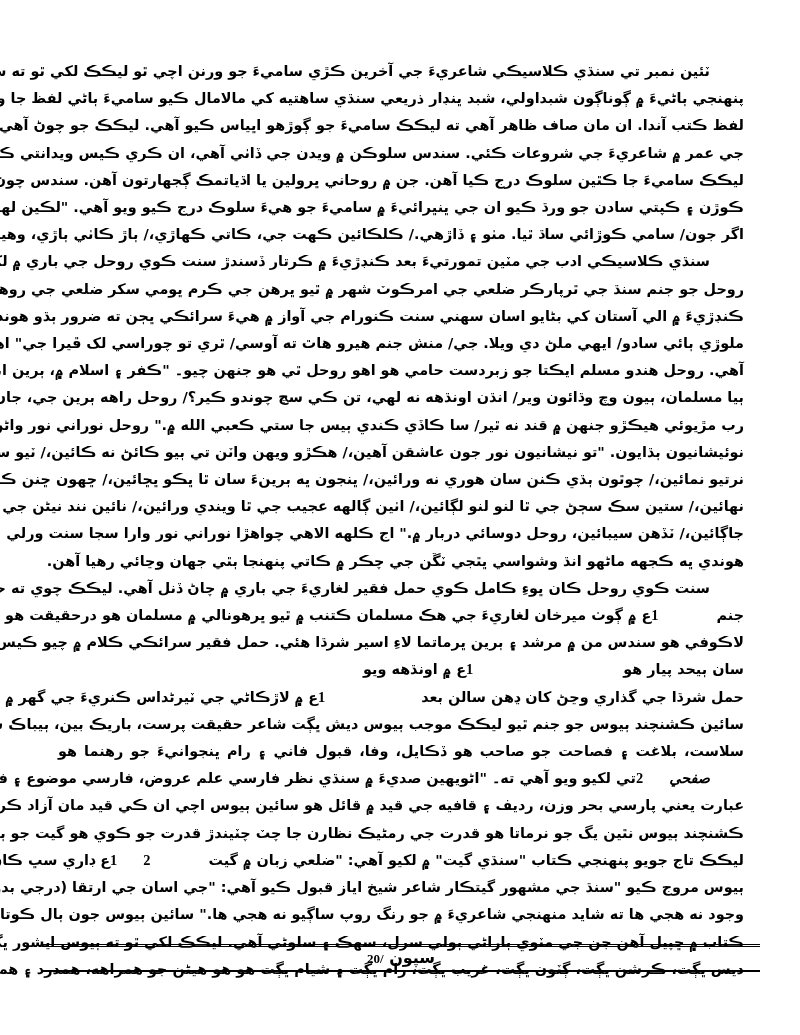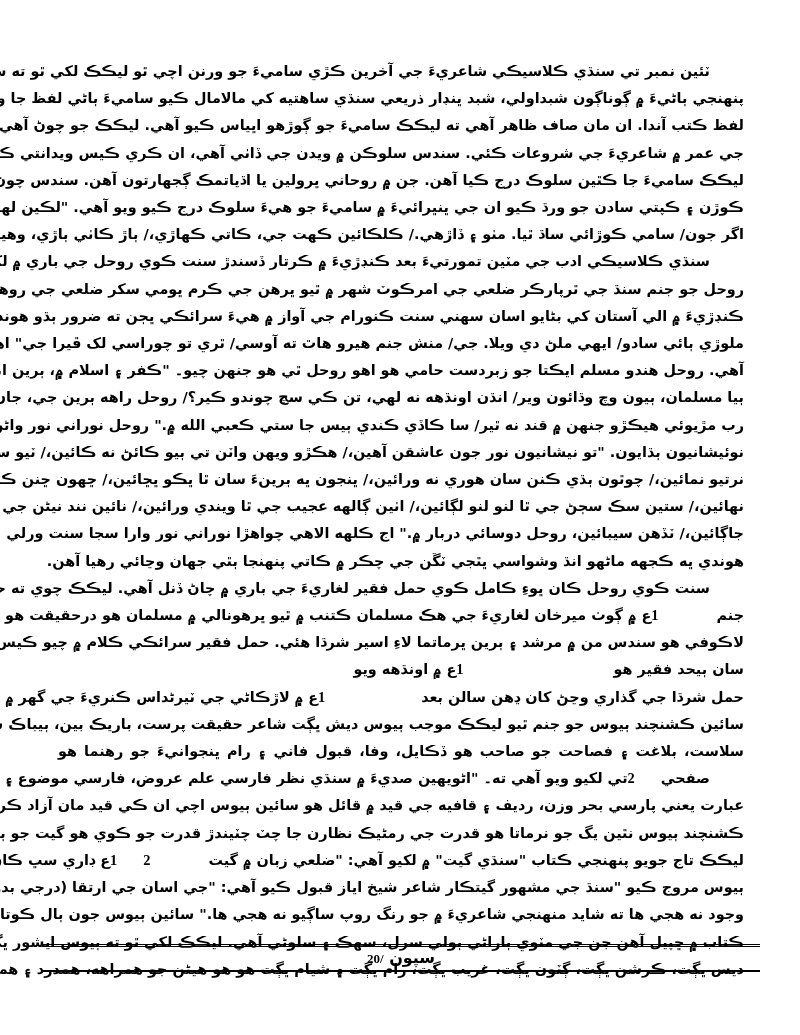--- a/index.html
+++ b/index.html
@@ -156,41 +156,41 @@
       <span class="gap-md"></span>
       <span class="seg num">1</span>
       <span class="seg">ع ۾ ڳوٺ ميرخان لغاريءَ جي هڪ مسلمان ڪتنب ۾ ٿيو ڀرهونالي ۾ مسلمان هو درحقيقت هو صوفي</span>
     </div>
 
     <div class="para">
       <span class="line">لاڪوفي هو سندس من ۾ مرشد ۽ ٻرين ڀرماتما لاءِ اسير شرڌا هئي. حمل فقير سرائڪي ڪلام ۾ چيو ڪيس پنهنجي وطن</span>
     </div>
 
     <div class="line gapped">
-      <span class="seg">سان ٻيحد فقير هو</span>
+      <span class="seg">سان ٻيحد پيار هو</span>
       <span class="gap-xl"></span>
       <span class="seg num">1</span>
       <span class="seg">ع ۾ اونڌهه ويو</span>
       <span class="spacer"></span>
     </div>
 
     <div class="line gapped">
       <span class="seg">حمل شرڌا جي گذاري وڃڻ کان ڍهن سالن بعد</span>
       <span class="gap-lg"></span>
       <span class="seg num">1</span>
       <span class="seg">ع ۾ لاڙڪاڻي جي ٽيرڻداس ڪنريءَ جي گهر ۾ مهاڪوي</span>
     </div>
 
     <div class="para">
       <span class="line">سائين ڪشنچند ٻيوس جو جنم ٿيو ليڪڪ موجب ٻيوس ديش ڀڳت شاعر حقيقت پرست، باريڪ بين، ٻيباڪ شاعر نفاست،</span>
       <span class="line">سلاست، بلاغت ۽ فصاحت جو صاحب هو ڏڪايل، وفا، قبول فاني ۽ رام ڀنجوانيءَ جو رهنما هو</span>
     </div>
 
     <div class="line gapped">
-      <span class="seg" style="padding-right:34px;">صفحي</span>
+      <span class="seg" style="padding-right:34px;font-style:italic;">صفحي</span>
       <span class="gap-sm"></span>
       <span class="seg num">2</span>
       <span class="seg">تي لکيو ويو آهي ته۔ "اڻويهين صديءَ ۾ سنڌي نظر فارسي علم عروض، فارسي موضوع ۽ فارسي</span>
     </div>
 
     <div class="para">
       <span class="line">عبارت يعني پارسي بحر وزن، رديف ۽ قافيه جي قيد ۾ قائل هو سائين ٻيوس اچي ان ڪي قيد مان آزاد ڪرايو ليڪڪ لکي ٿو ته</span>
       <span class="line">ڪشنچند ٻيوس نٿين يگ جو نرماتا هو قدرت جي رمڻيڪ نظارن جا چٽ چٽيندڙ قدرت جو ڪوي هو گيت جو ٻاڻي هو مشهور</span>
     </div>
 

